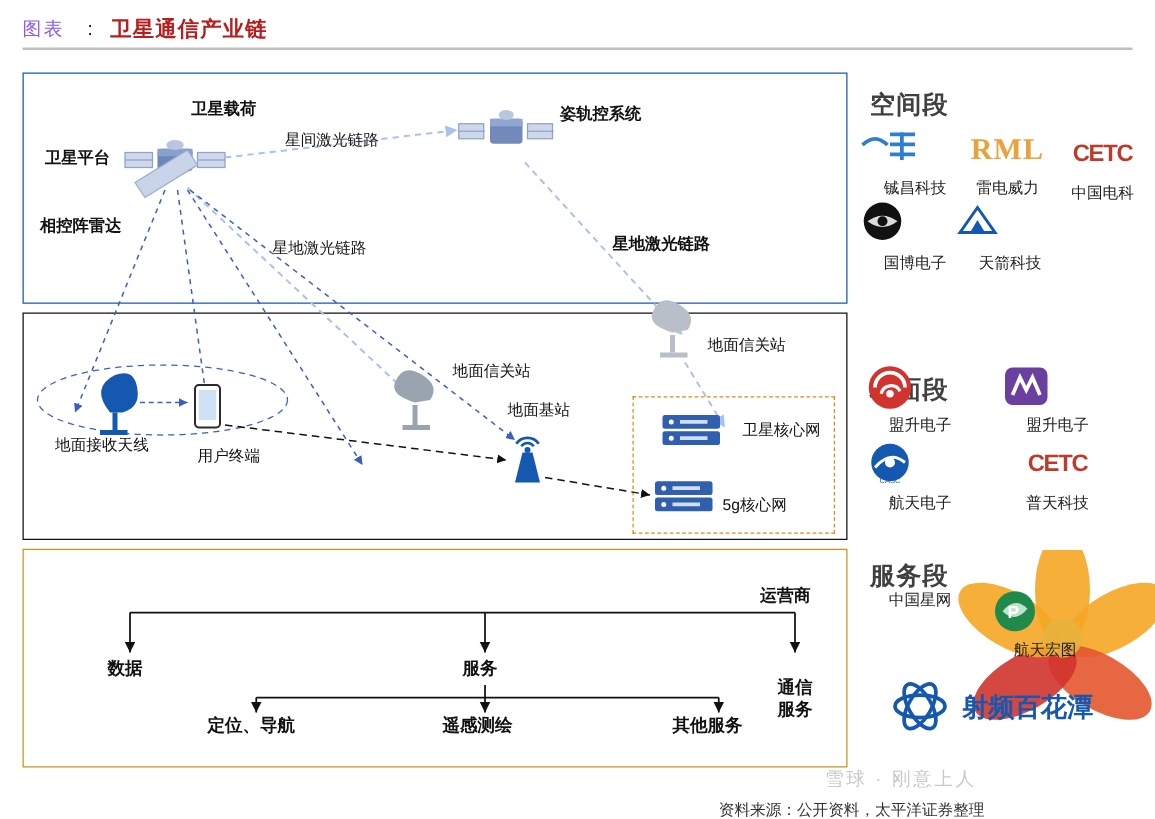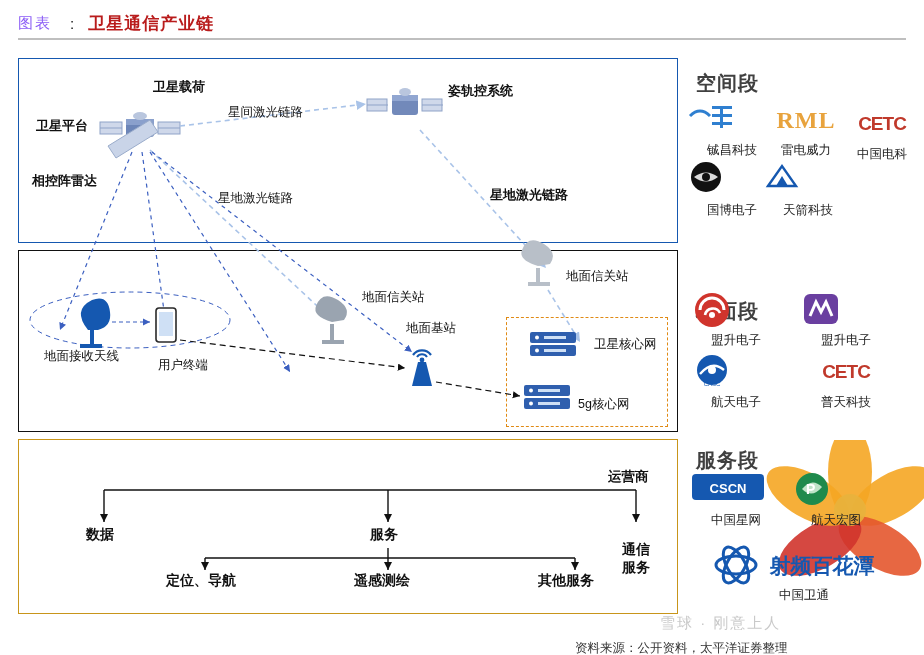--- a/index.html
+++ b/index.html
@@ -303,26 +303,20 @@
     <ellipse cx="0" cy="-38" rx="22" ry="46" fill="#f5a623" opacity="0.9"></ellipse>
     <ellipse cx="42" cy="-14" rx="22" ry="46" fill="#f5a623" opacity="0.9" transform="rotate(60 42 -14)"></ellipse>
     <ellipse cx="30" cy="36" rx="22" ry="46" fill="#e4572e" opacity="0.9" transform="rotate(120 30 36)"></ellipse>
     <ellipse cx="-30" cy="36" rx="22" ry="46" fill="#d0342c" opacity="0.9" transform="rotate(240 -30 36)"></ellipse>
     <ellipse cx="-42" cy="-14" rx="22" ry="46" fill="#f5a623" opacity="0.9" transform="rotate(300 -42 -14)"></ellipse>
     <circle cx="0" cy="0" r="16" fill="#e8b33d" opacity="0.9"></circle>
   </g>
 </svg>
 
 <div class="brand" style="left:690px;top:470px;">
-  <div class="logo">
-    <svg width="76" height="38" viewBox="0 0 76 38">
-      <rect x="2" y="4" width="72" height="26" rx="4" fill="#1558b0"></rect>
-      <text x="38" y="23" font-size="13" fill="#fff" text-anchor="middle" font-family="Liberation Sans" font-weight="bold">CSCN</text>
-    </svg>
-  </div>
   <div class="nm">中国星网</div>
 </div>
 
 <div class="brand" style="left:790px;top:470px;">
   <div class="logo">
     <svg width="44" height="40" viewBox="0 0 44 40">
       <circle cx="22" cy="19" r="16" fill="#1f8a4c"></circle>
       <path d="M12,19 q10,-12 20,-2 q-10,12 -20,2z" fill="#bfe3c8"></path>
       <text x="16" y="24" font-size="14" fill="#fff" font-family="Liberation Sans" font-weight="bold">P</text>
     </svg>
@@ -334,17 +328,16 @@
   <div class="logo">
     <svg width="180" height="40" viewBox="0 0 180 40">
       <g transform="translate(22,20)">
         <ellipse cx="0" cy="0" rx="20" ry="9" fill="none" stroke="#1558b0" stroke-width="3"></ellipse>
         <ellipse cx="0" cy="0" rx="20" ry="9" fill="none" stroke="#1558b0" stroke-width="3" transform="rotate(60)"></ellipse>
         <ellipse cx="0" cy="0" rx="20" ry="9" fill="none" stroke="#1558b0" stroke-width="3" transform="rotate(120)"></ellipse>
       </g>
       <text x="108" y="28" font-size="21" fill="#1558b0" text-anchor="middle" font-family="Liberation Sans" font-weight="bold">射频百花潭</text>
     </svg>
   </div>
-  <div class="nm">中国卫通</div>
 </div>
 
 <div id="src">资料来源：公开资料，太平洋证券整理</div>
 <div id="wm">雪球 · 刚意上人</div>
 
 </body></html>

